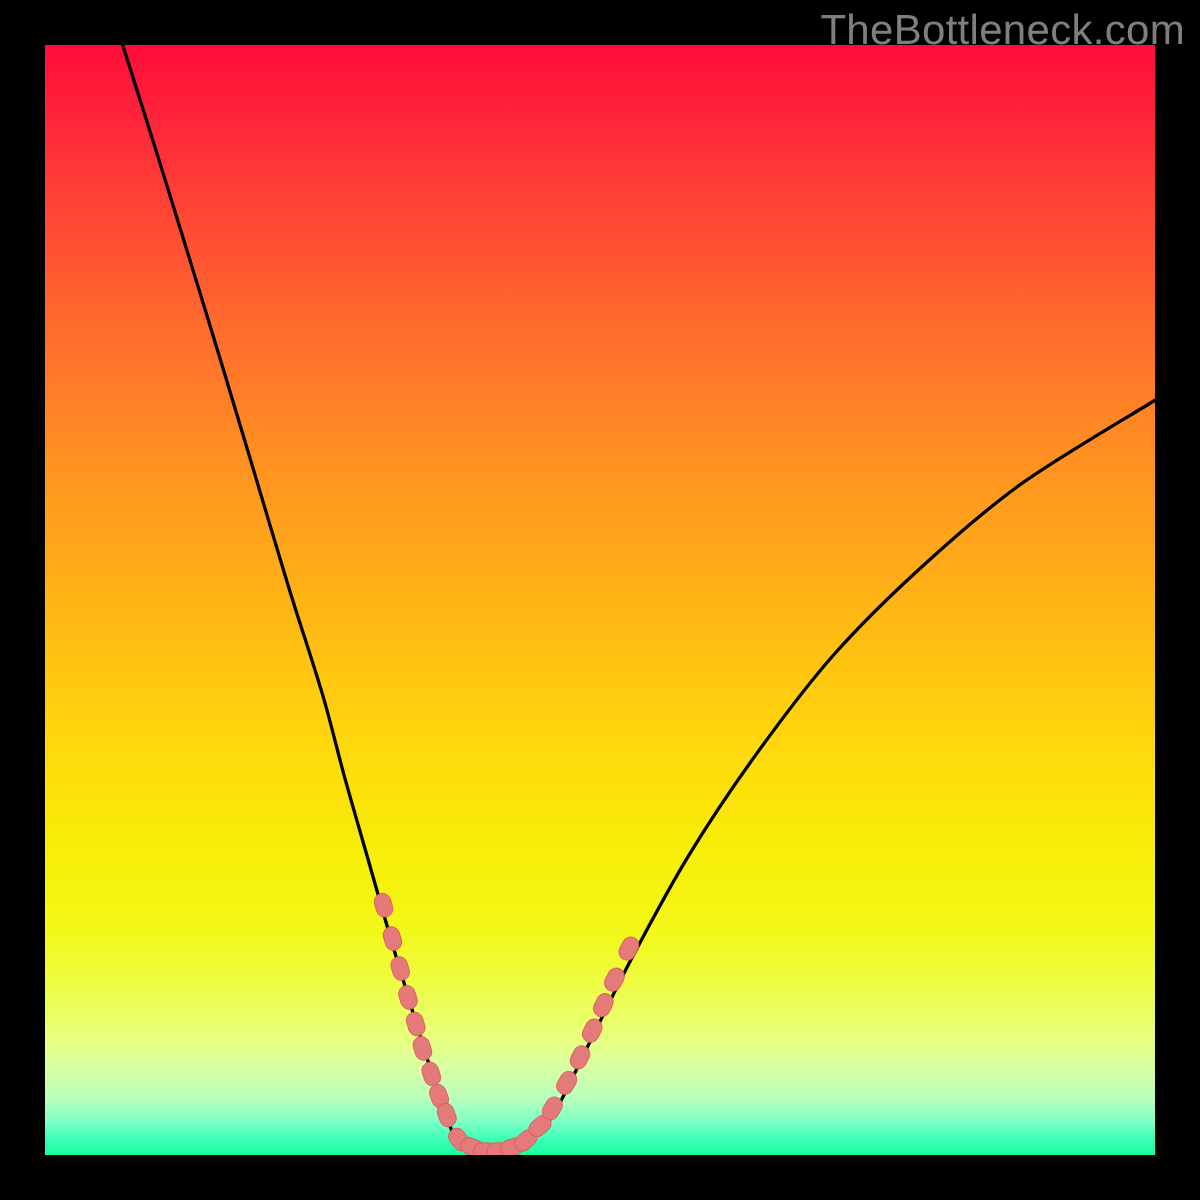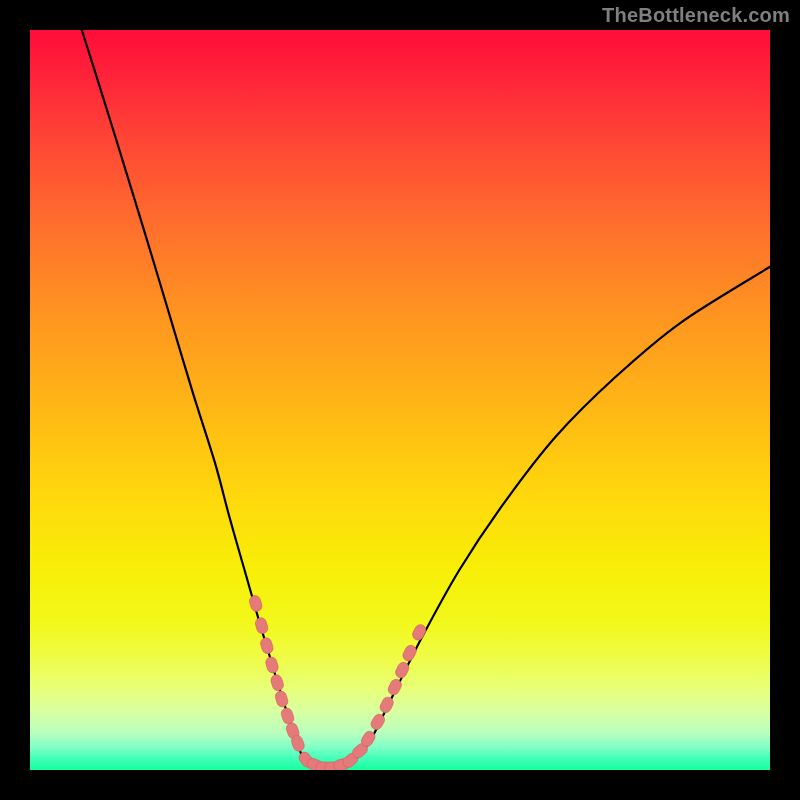--- a/index.html
+++ b/index.html
@@ -44,23 +44,23 @@
       #7effc6 97%,
       #3fffb8 98.5%,
       #18ff9e 100%
     );
   }
   .watermark {
     position: absolute;
     top: 4px;
     right: 10px;
     color: #7f7f7f;
-    font-size: 20px;
+    font-size: 28px;
     letter-spacing: 0.2px;
-    font-weight: 700;
+    font-weight: 400;
   }
   svg.curves {
     position: absolute;
     inset: 0;
   }
 </style>
 </head>
 <body>
 
 <div class="frame">

